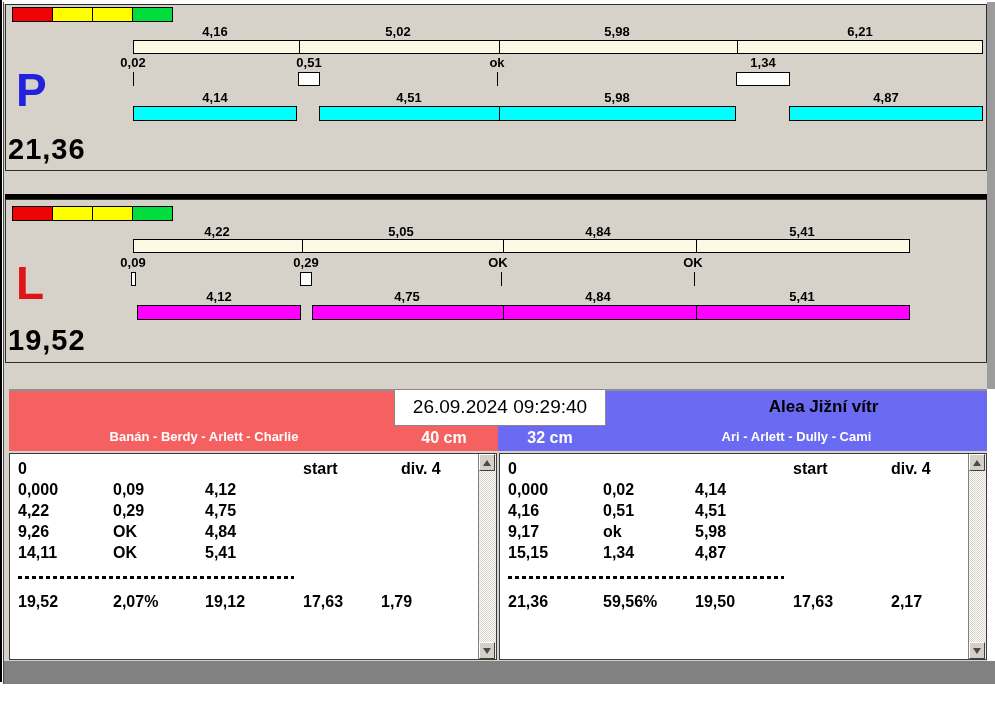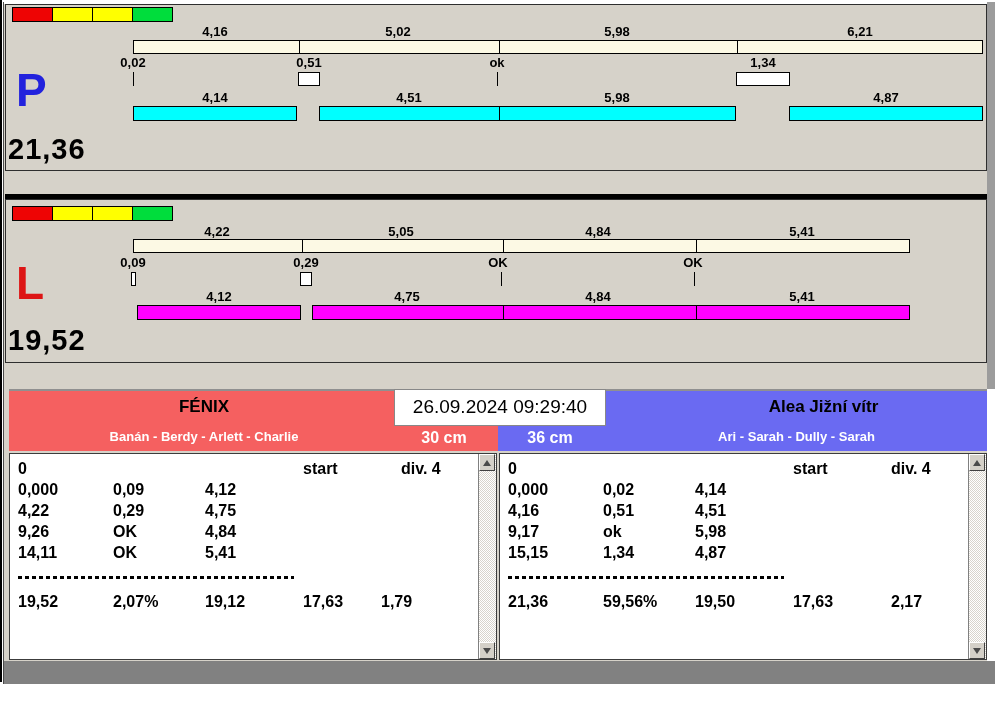--- a/index.html
+++ b/index.html
@@ -148,29 +148,28 @@
     <div class="lbl" style="left:756px;top:89px;">5,41</div>
 
     <div class="bar bar-magenta" style="left:131px;top:105px;width:164px;"></div>
     <div class="bar bar-magenta" style="left:306px;top:105px;width:598px;">
       <div class="seg-div" style="left:190px;"></div>
       <div class="seg-div" style="left:383px;"></div>
     </div>
   </div>
 
   <div class="team-header hdr-red" style="left:9px;width:489px;">
-    <div class="team-title" style="left:0;width:390px;top:6px;">FÉNIX</div>
     <div class="team-dogs" style="left:0;width:390px;top:38px;">Banán - Berdy - Arlett - Charlie</div>
-    <div class="team-cat" style="left:385px;width:100px;top:38px;">30 cm</div>
+    <div class="team-cat" style="left:385px;width:100px;top:38px;">40 cm</div>
   </div>
 
   <div class="team-header hdr-blue" style="left:498px;width:489px;">
     <div class="team-title" style="left:97px;width:457px;top:6px;">Alea Jižní vítr</div>
-    <div class="team-dogs" style="left:108px;width:381px;top:38px;">Ari - Sarah - Dully - Sarah</div>
-    <div class="team-cat" style="left:2px;width:100px;top:38px;">36 cm</div>
+    <div class="team-dogs" style="left:108px;width:381px;top:38px;">Ari - Arlett - Dully - Cami</div>
+    <div class="team-cat" style="left:2px;width:100px;top:38px;">32 cm</div>
   </div>
 
   <div class="abs datetime-box">26.09.2024 09:29:40</div>
 
   <div class="listbox" style="left:9px;">
     <div class="cell" style="left:8px;top:7px;">0</div>
     <div class="cell" style="left:293px;top:7px;">start</div>
     <div class="cell" style="left:391px;top:7px;">div. 4</div>
 
     <div class="cell" style="left:8px;top:28px;">0,000</div>

